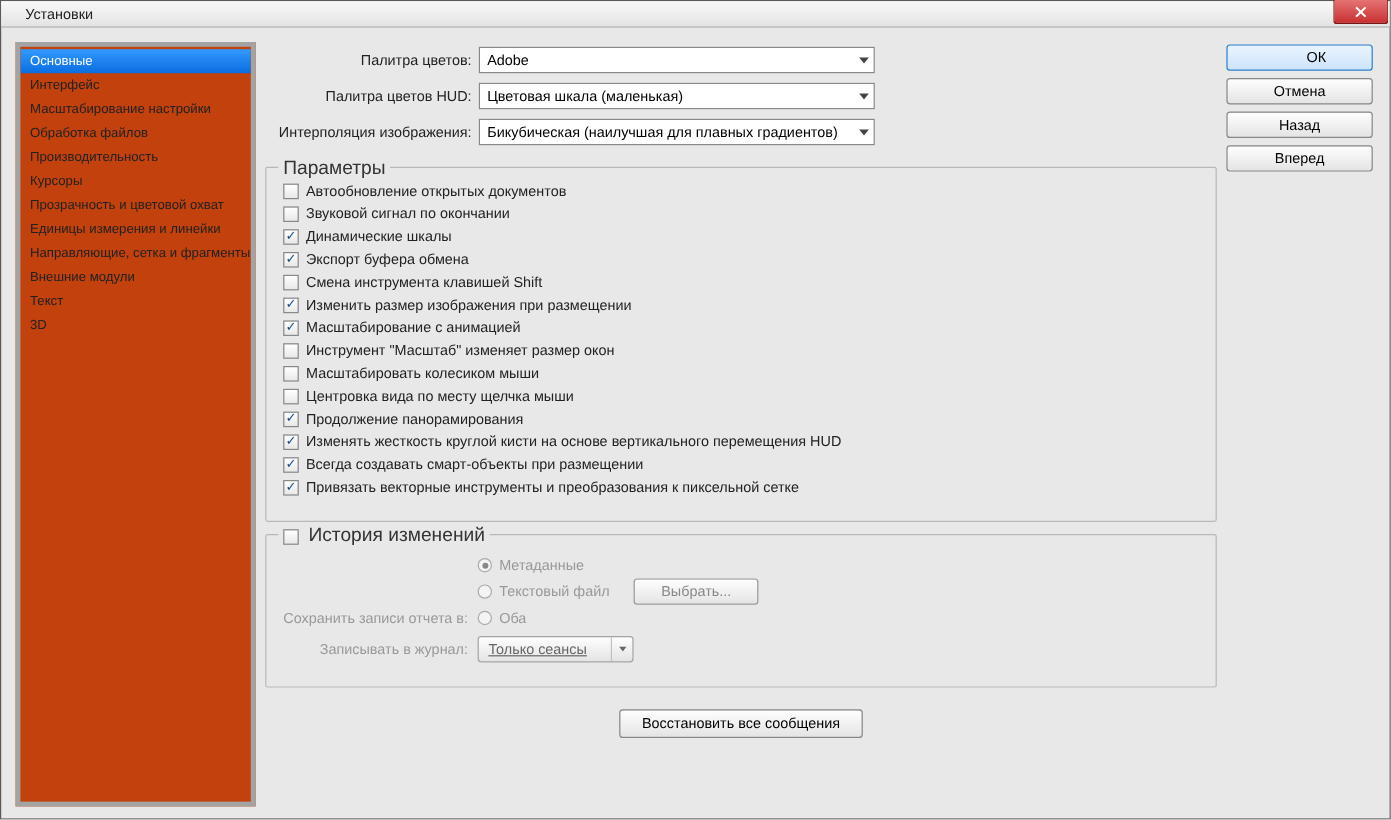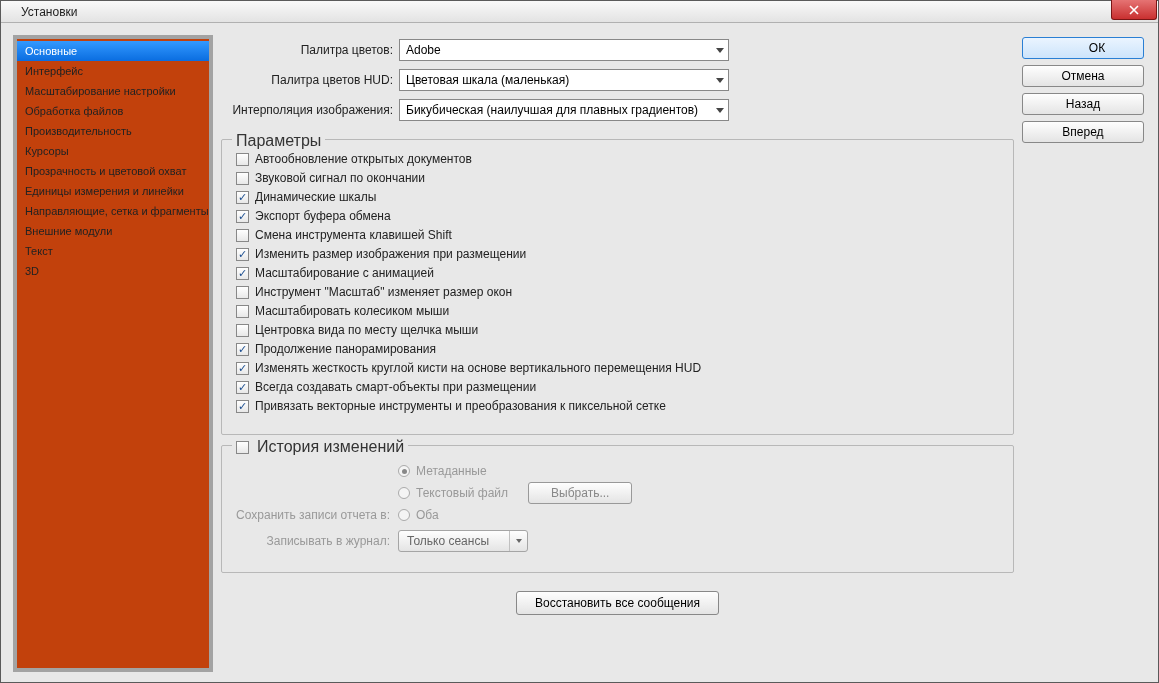--- a/index.html
+++ b/index.html
@@ -201,20 +201,21 @@
 .journal-combo {
   width: 130px;
   height: 22px;
   background: linear-gradient(to bottom, #fefefe, #e4e4e4);
   border: 1px solid #a5a5a5;
   border-radius: 3px;
   display: flex;
   align-items: center;
   font-size: 12px;
   color: #666;
+  text-decoration: underline;
 }
 .journal-combo .txt { flex: 1; padding: 0 8px; }
 .journal-combo .arr-box {
   width: 18px;
   height: 100%;
   border-left: 1px solid #c0c0c0;
   display: flex;
   align-items: center;
   justify-content: center;
 }

